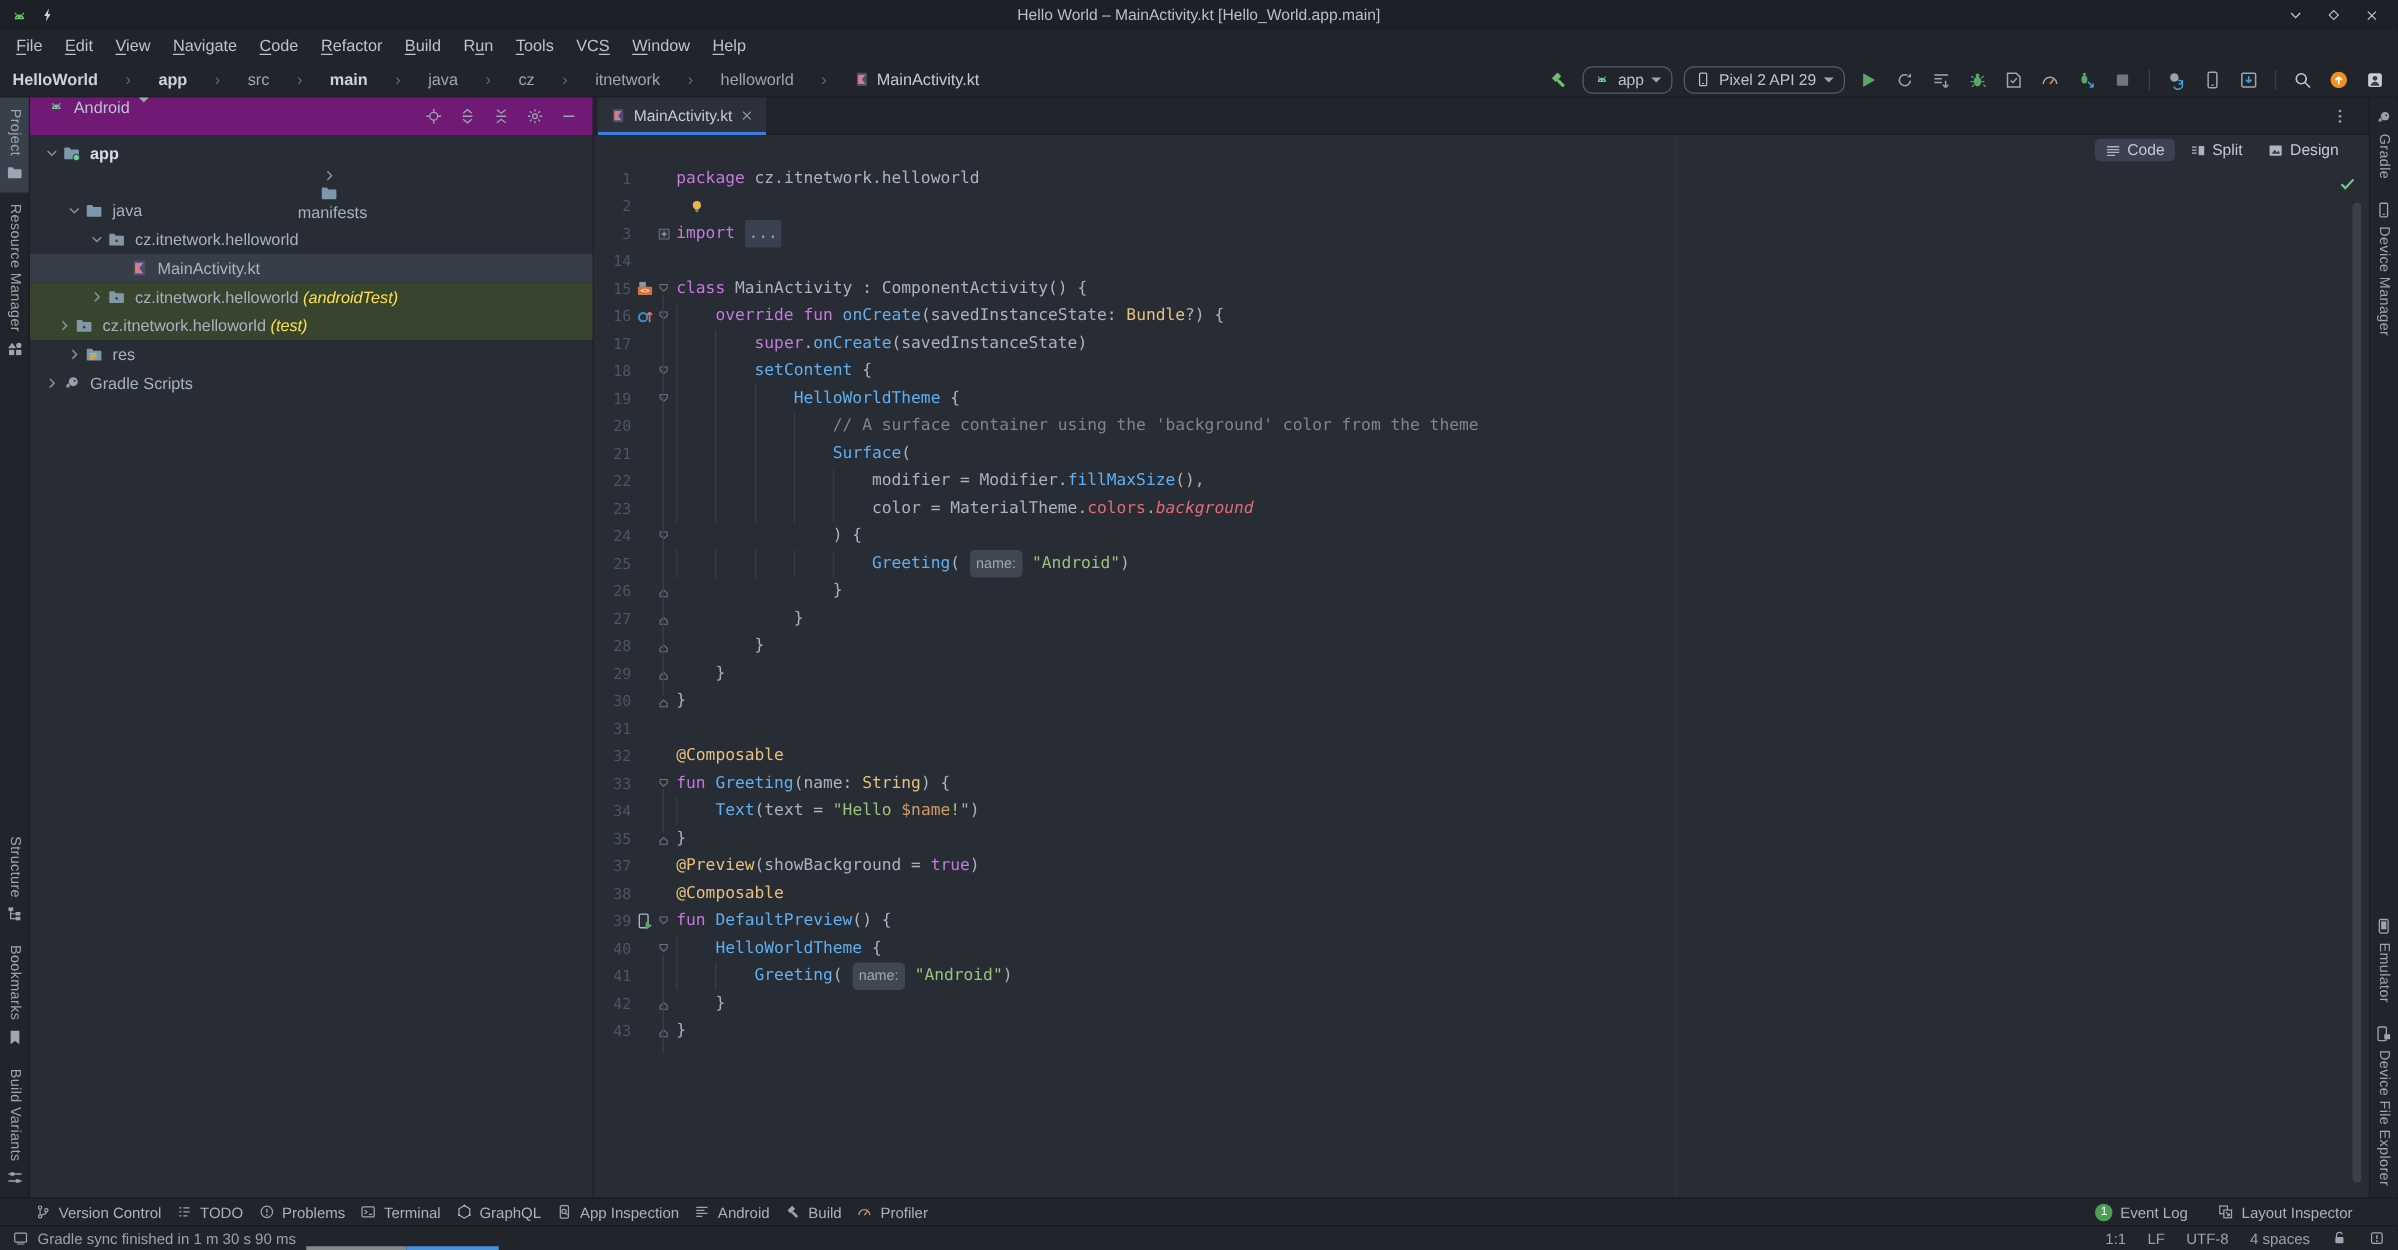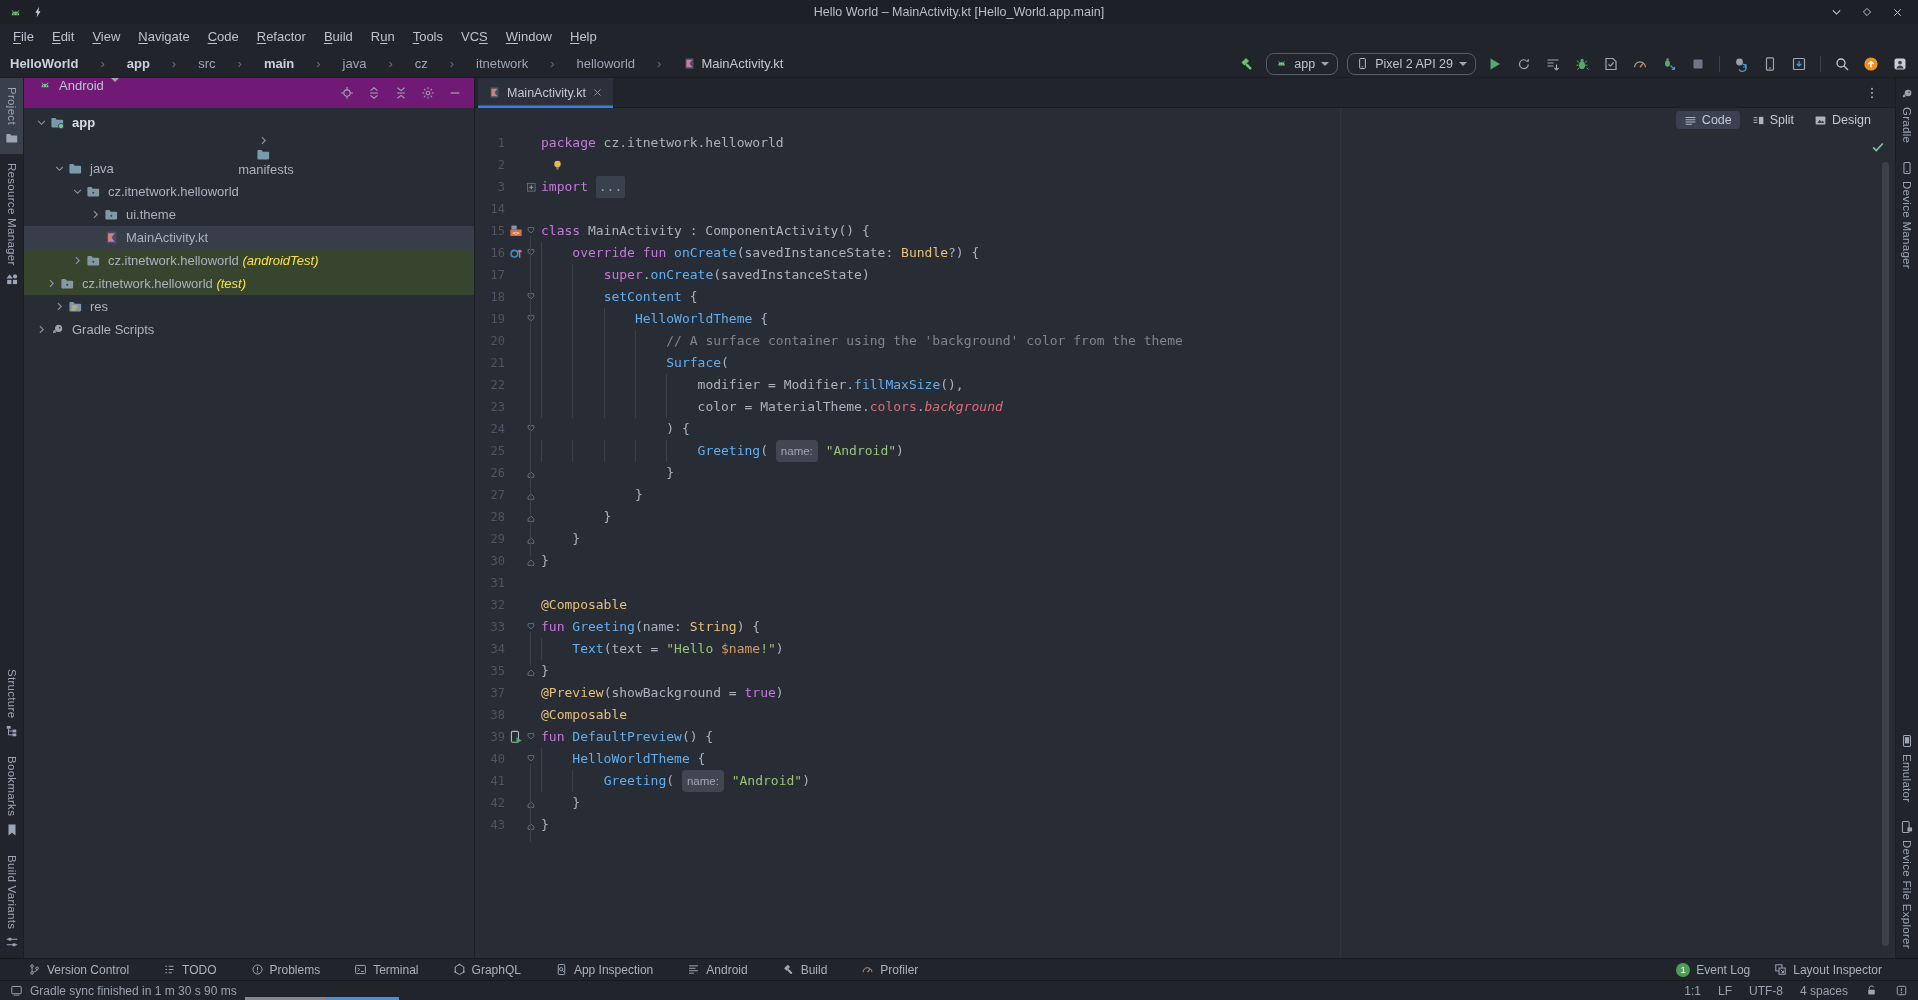--- a/index.html
+++ b/index.html
@@ -86,21 +86,21 @@
   .modes{position:absolute;top:3px;right:16px;display:flex;align-items:center;gap:4px;font-size:12.5px;color:#c3c9d4;}
   .mode{display:flex;align-items:center;gap:5px;padding:2px 8px;border-radius:4px;}
   .mode.active{background:#3b4150;}
   .mode .icon{color:#aeb4bf;}
   .inspcheck{position:absolute;top:32px;right:10px;}
   .vscroll{position:absolute;right:6px;top:54px;bottom:12px;width:7px;background:#43484f;border-radius:4px;opacity:.75;}
 
   
   .bottombar{position:absolute;left:0;right:0;bottom:20px;height:22px;background:#21252b;border-top:1px solid #17191e;
              display:flex;align-items:center;padding:0 36px 0 28px;box-sizing:border-box;font-size:12px;color:#a9b1bd;}
-  .bitem{display:flex;align-items:center;gap:6px;margin-right:34px;}
+  .bitem{display:flex;align-items:center;gap:6px;margin-right:12px;}
   .bitem .icon{color:#9da5b4;}
   .bright{margin-left:auto;display:flex;align-items:center;gap:24px;}
   .bright .bitem{margin-right:0;}
   .badge{width:14px;height:14px;border-radius:50%;background:#4d9e55;color:#fff;font-size:9.5px;display:flex;align-items:center;justify-content:center;}
   .statusbar{position:absolute;left:0;right:0;bottom:0;height:20px;background:#21252b;border-top:1px solid #17191e;
              display:flex;align-items:center;padding:0 10px;box-sizing:border-box;font-size:12px;color:#9aa1ad;}
   .statusbar .msg{margin-left:7px;}
   .sright{margin-left:auto;display:flex;align-items:center;gap:17px;}
   .osstrip{position:absolute;bottom:0;left:245px;height:3px;display:flex;}
   .osseg1{width:80px;background:#84878b;}
@@ -492,36 +492,20 @@
               </span>
             </span>
             <span class="icon i15">
               <svg viewBox="0 0 16 16">
                 <path d="M1.5 4.2c0-.5.4-.9.9-.9h3.4l1.4 1.7h5.9c.5 0 .9.4.9.9v6.4c0 .5-.4.9-.9.9H2.4c-.5 0-.9-.4-.9-.9z" fill="#8497a4"></path>
                 <circle cx="7.8" cy="9.3" r="1.1" fill="#3a4047"></circle>
               </svg>
             </span>
             <span class="tlabel">cz.itnetwork.helloworld</span>
           </div>
-          <div class="trow" style="padding-left: 64px;">
-            <span class="tchev">
-              <span class="icon i13">
-                <svg viewBox="0 0 16 16">
-                  <path d="M6 3.8 10.2 8 6 12.2" stroke="#8b93a1" fill="none" stroke-width="1.4"></path>
-                </svg>
-              </span>
-            </span>
-            <span class="icon i15">
-              <svg viewBox="0 0 16 16">
-                <path d="M1.5 4.2c0-.5.4-.9.9-.9h3.4l1.4 1.7h5.9c.5 0 .9.4.9.9v6.4c0 .5-.4.9-.9.9H2.4c-.5 0-.9-.4-.9-.9z" fill="#8497a4"></path>
-                <circle cx="7.8" cy="9.3" r="1.1" fill="#3a4047"></circle>
-              </svg>
-            </span>
-            <span class="tlabel">ui.theme</span>
-          </div>
           <div class="trow sel" style="padding-left: 64px;">
             <span class="tchev"></span>
             <span class="icon i15">
               <svg viewBox="0 0 16 16">
                 <rect x="3" y="1.5" width="10" height="13" rx="1" fill="#4a4f59"></rect>
                 <path d="M4.5 3.5h7L8 8l3.5 4.5h-7z" fill="#b87bd6"></path>
                 <path d="M4.5 3.5 8 8l-3.5 4.5z" fill="#e8833a"></path>
               </svg>
             </span>
             <span class="tlabel">MainActivity.kt</span>

